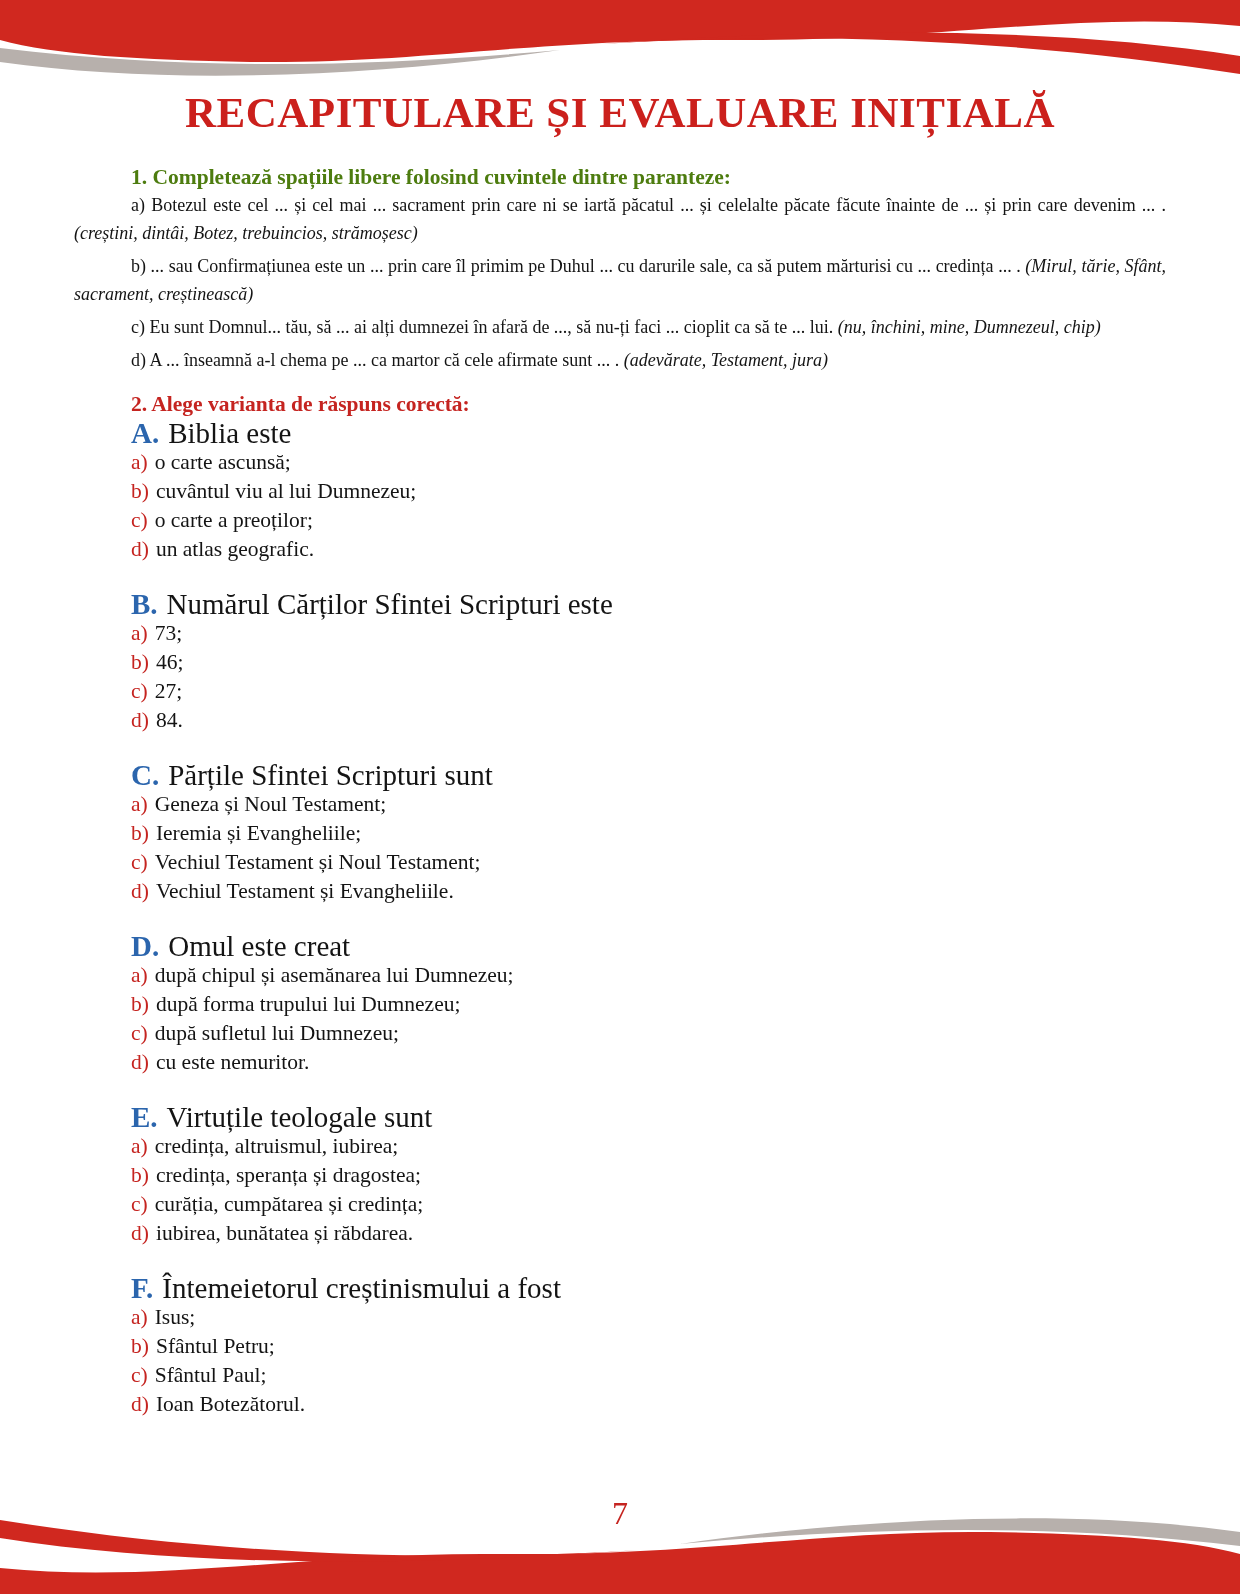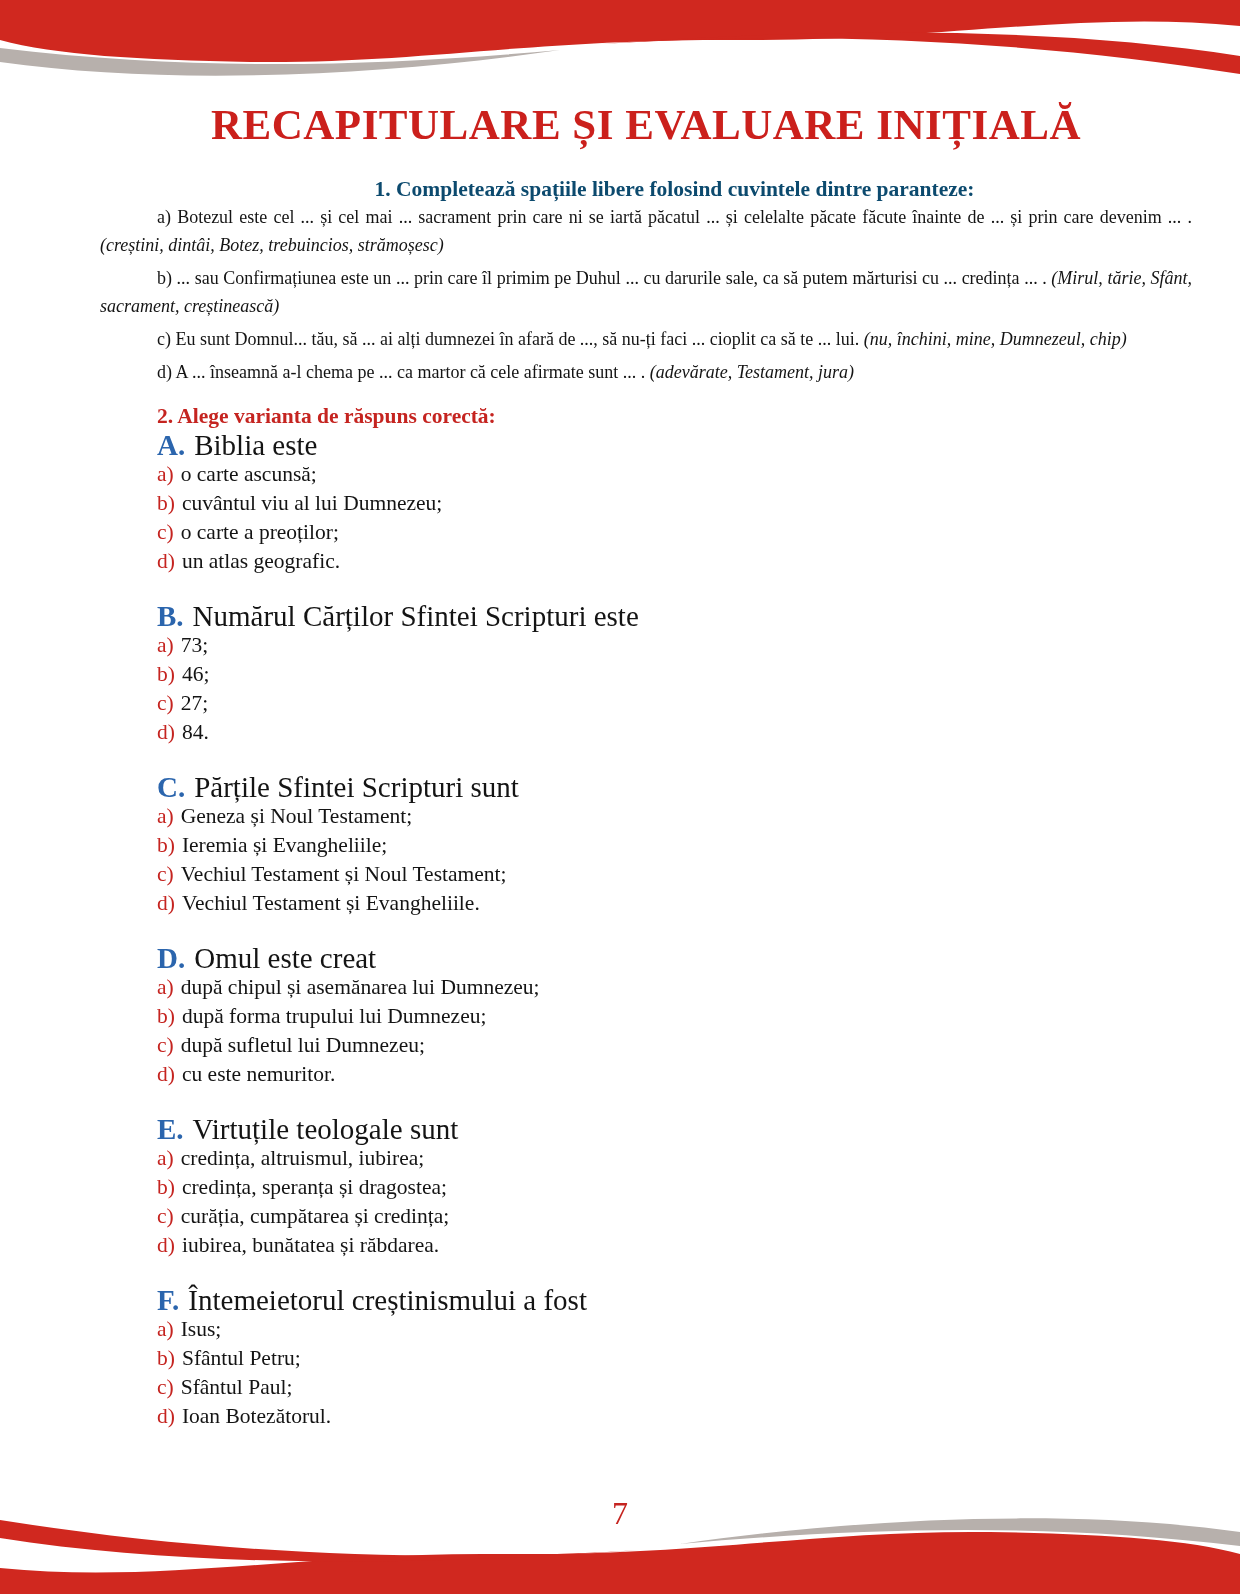--- a/index.html
+++ b/index.html
@@ -18,41 +18,39 @@
     left: 0;
     width: 1240px;
     height: 88px;
     display: block;
   }
   .wave-top { top: 0; }
   .wave-bottom { bottom: 0; transform: rotate(180deg); }
 
   .content {
     position: absolute;
-    top: 100px;
+    top: 88px;
     left: 74px;
     width: 1092px;
-    margin-left: 26px;
   }
   .doc-title {
     margin: 0 0 26px 0;
     text-align: center;
     font-size: 43px;
     font-weight: bold;
     color: #cb201c;
     letter-spacing: 0.5px;
   }
   .sec-heading {
     margin: 0;
     font-size: 21.5px;
     font-weight: bold;
-    color: #0c4a6e;
+    color: #4d7c0f;
     text-indent: 57px;
     line-height: 28px;
-    text-align: center;
   }
   .para {
     margin: 0 0 5px 0;
     font-size: 18px;
     line-height: 28px;
     text-align: justify;
     text-indent: 57px;
   }
   .hint { font-style: italic; }
 

